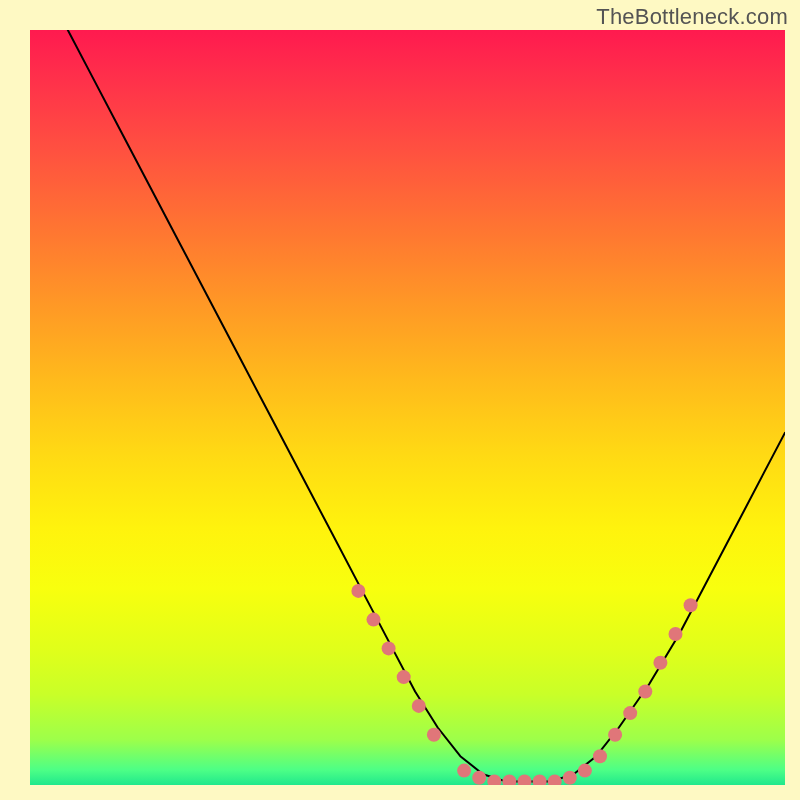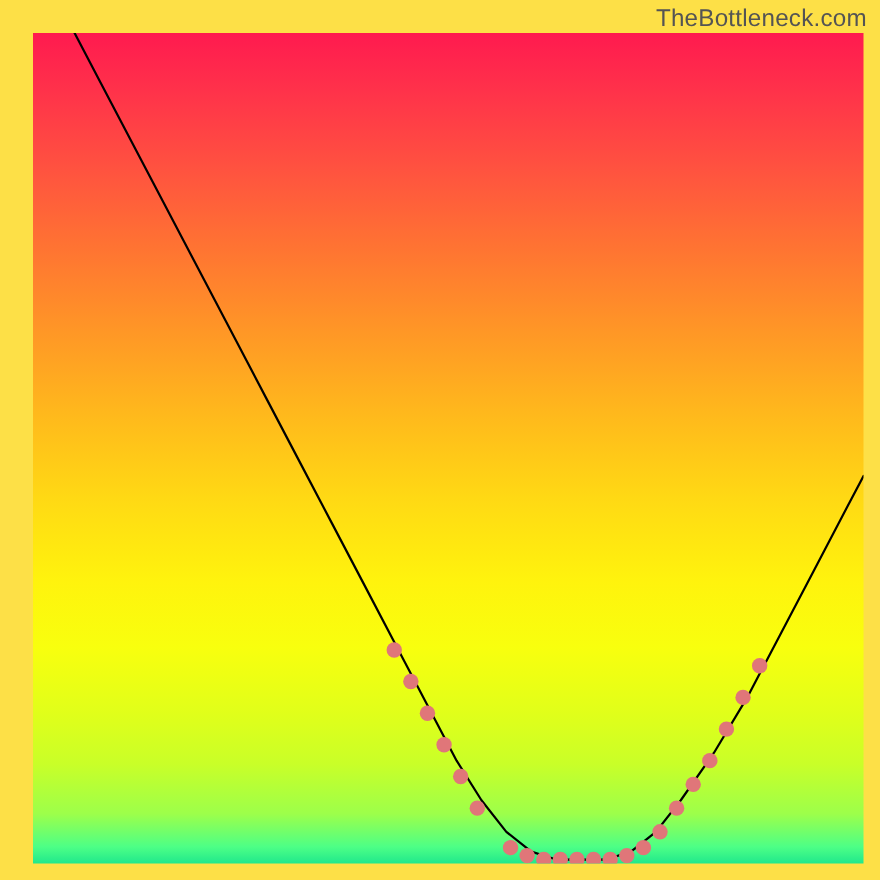--- a/index.html
+++ b/index.html
@@ -7,21 +7,21 @@
     padding: 0;
     width: 800px;
     height: 800px;
     background: #000;
     overflow: hidden;
   }
   .frame {
     position: relative;
     width: 800px;
     height: 800px;
-    background: #fde047;
+    background: #fef9c3;
   }
   .watermark {
     position: absolute;
     top: 4px;
     right: 12px;
     color: #545454;
     font-family: Arial, Helvetica, sans-serif;
     font-size: 22px;
     font-weight: 500;
     letter-spacing: 0.2px;

